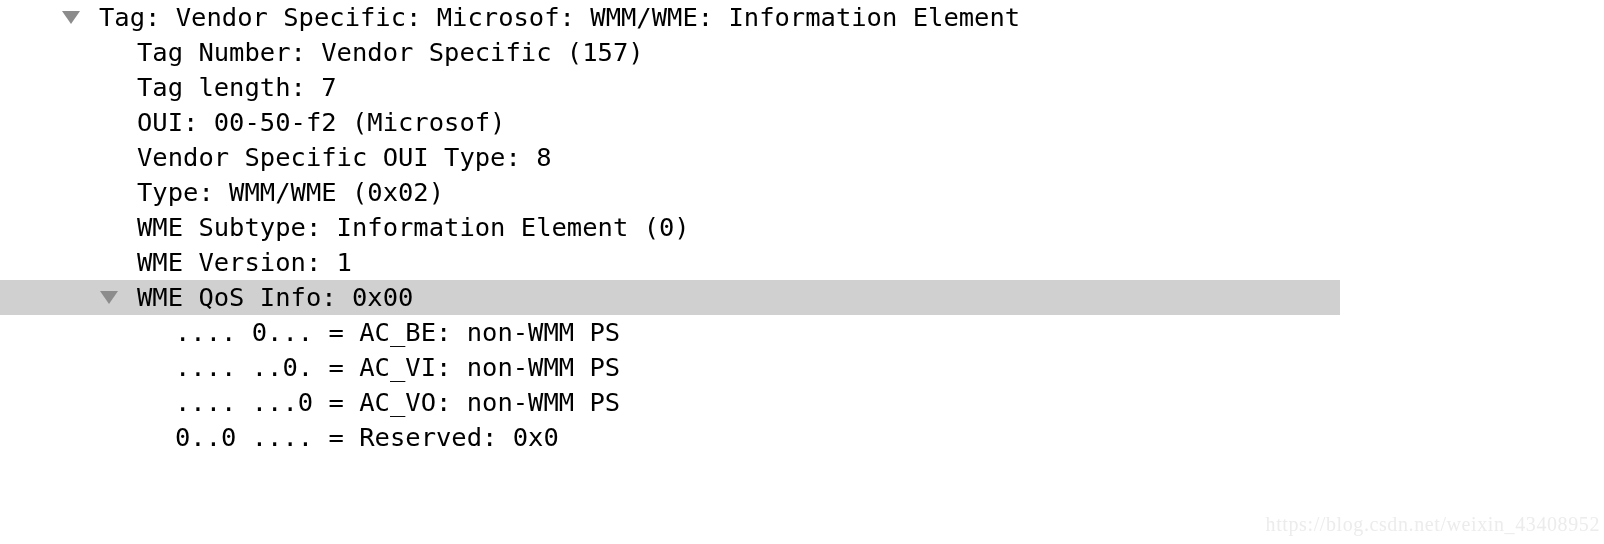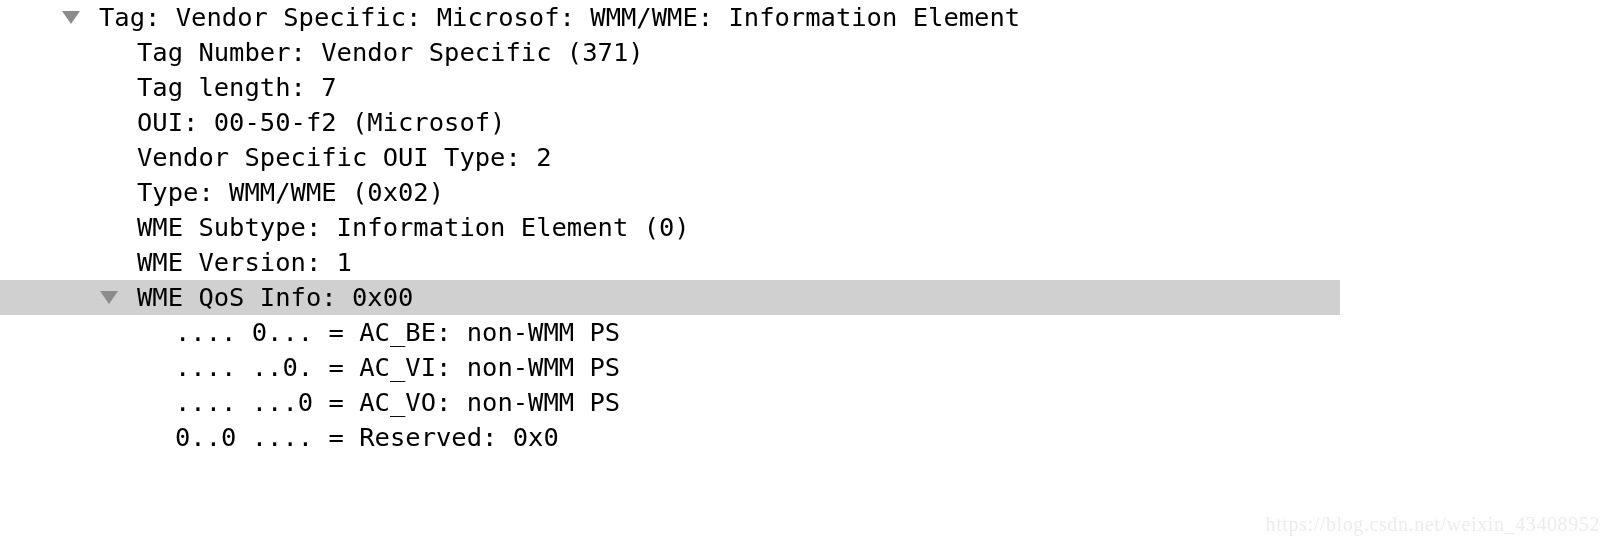--- a/index.html
+++ b/index.html
@@ -83,24 +83,24 @@
     white-space: pre;
   }
 </style>
 </head>
 <body>
 
 <div id="tree">
     <div class="row lvl1"><span class="twisty"><svg width="18" height="13" viewBox="0 0 18 13">
           <polygon points="0,0 18,0 9,13" fill="#8c8c8c"></polygon>
         </svg></span><span class="label">Tag: Vendor Specific: Microsof: WMM/WME: Information Element</span></div>
-    <div class="row lvl2"><span class="label">Tag Number: Vendor Specific (371)</span></div>
+    <div class="row lvl2"><span class="label">Tag Number: Vendor Specific (157)</span></div>
     <div class="row lvl2"><span class="label">Tag length: 7</span></div>
     <div class="row lvl2"><span class="label">OUI: 00-50-f2 (Microsof)</span></div>
-    <div class="row lvl2"><span class="label">Vendor Specific OUI Type: 2</span></div>
+    <div class="row lvl2"><span class="label">Vendor Specific OUI Type: 8</span></div>
     <div class="row lvl2"><span class="label">Type: WMM/WME (0x02)</span></div>
     <div class="row lvl2"><span class="label">WME Subtype: Information Element (0)</span></div>
     <div class="row lvl2"><span class="label">WME Version: 1</span></div>
     <div class="row lvl2 selected"><span class="twisty"><svg width="18" height="13" viewBox="0 0 18 13">
           <polygon points="0,0 18,0 9,13" fill="#8c8c8c"></polygon>
         </svg></span><span class="label">WME QoS Info: 0x00</span></div>
     <div class="row lvl3"><span class="label">.... 0... = AC_BE: non-WMM PS</span></div>
     <div class="row lvl3"><span class="label">.... ..0. = AC_VI: non-WMM PS</span></div>
     <div class="row lvl3"><span class="label">.... ...0 = AC_VO: non-WMM PS</span></div>
     <div class="row lvl3"><span class="label">0..0 .... = Reserved: 0x0</span></div>

